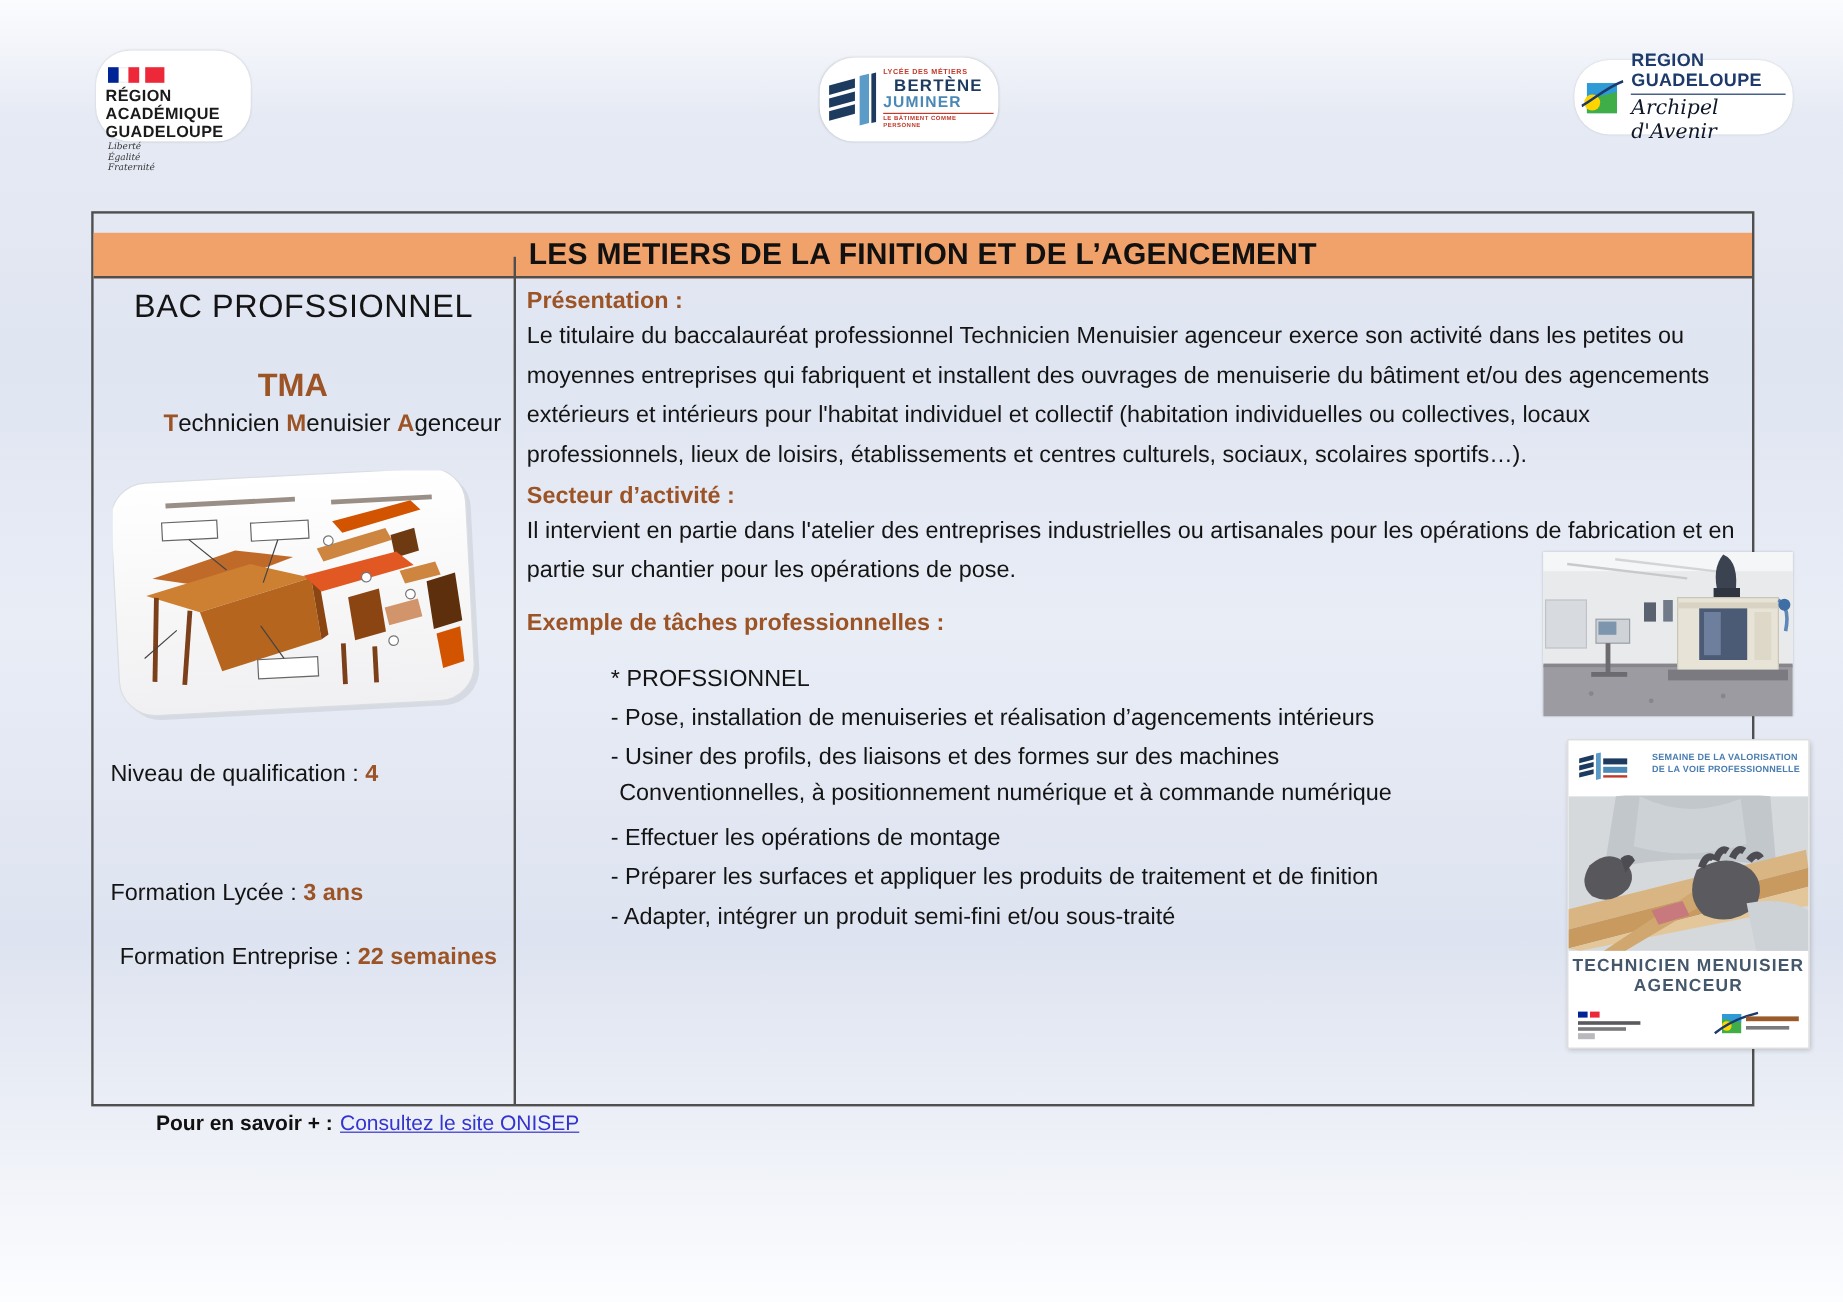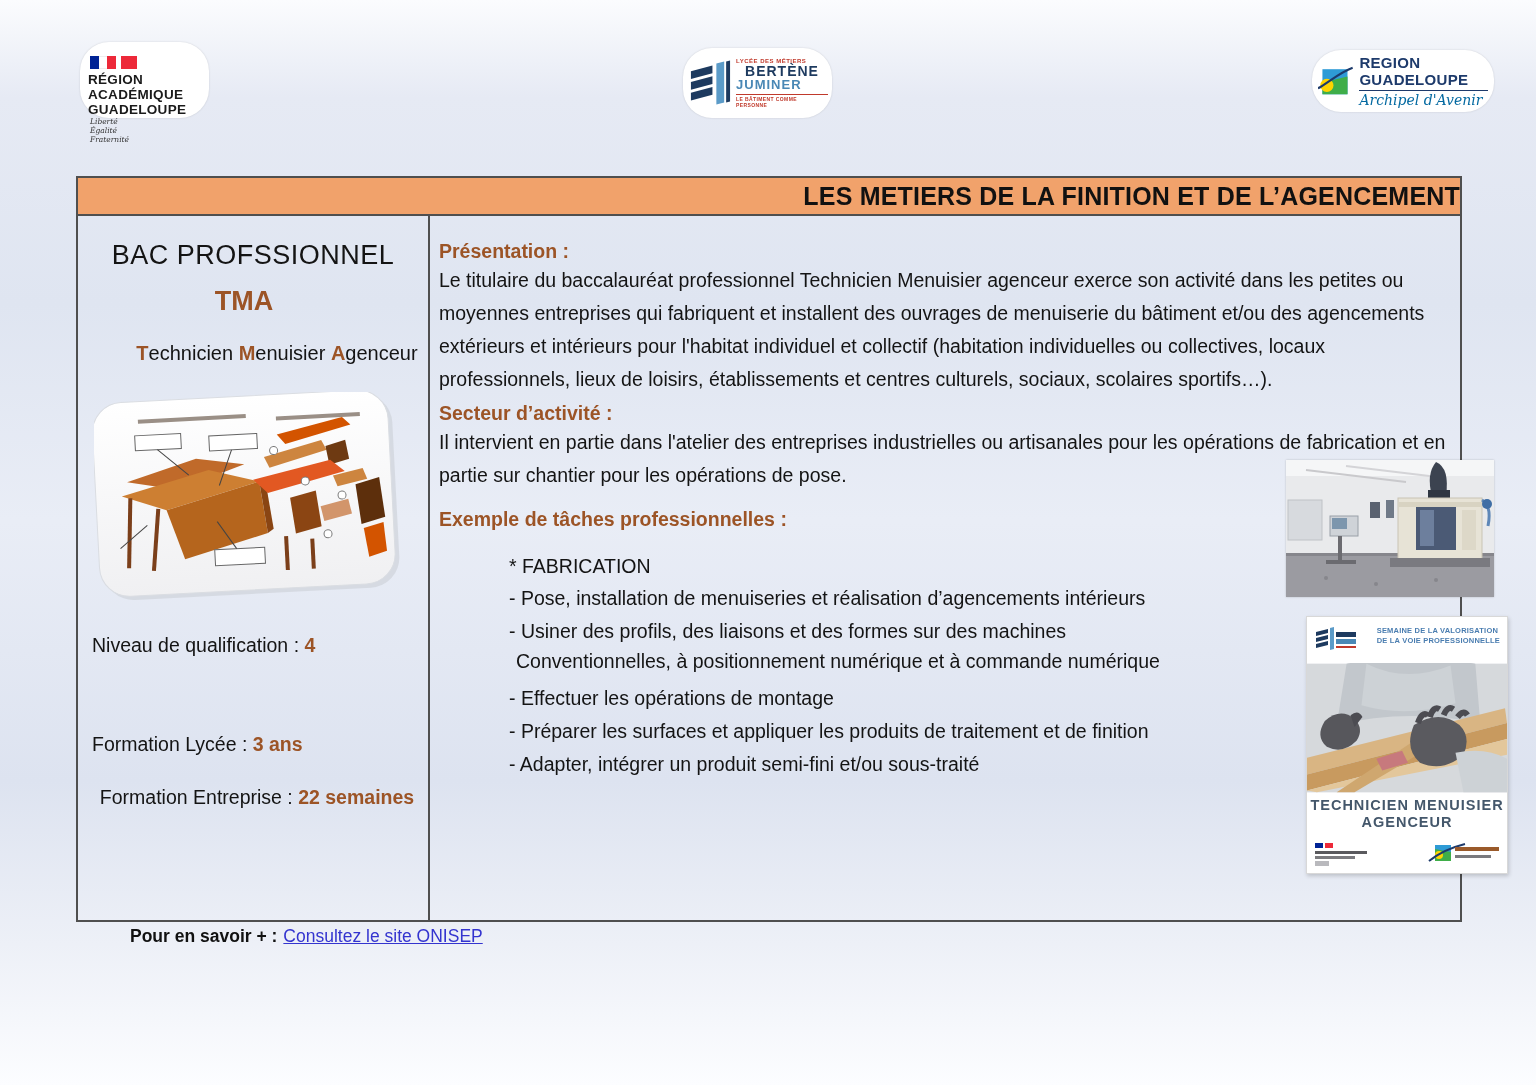--- a/index.html
+++ b/index.html
@@ -18,29 +18,29 @@
   .motto{font-family:"DejaVu Serif",serif;font-style:italic;font-size:7.5px;color:#333;line-height:9px;margin-left:2px;}
   .logo-lycee{left:683px;top:48px;width:149px;height:70px;display:flex;align-items:center;padding:4px;box-sizing:border-box;}
   .lycee-text{margin-left:4px;}
   .lycee-top{color:#c0392b;font-size:6px;font-weight:bold;letter-spacing:.5px;}
   .lycee-n1{color:#1d3a5f;font-weight:bold;font-size:14px;letter-spacing:1px;line-height:14px;text-align:center;}
   .lycee-n2{color:#4a88b5;font-weight:bold;font-size:13px;letter-spacing:1px;line-height:13px;}
   .lycee-tag{color:#c0392b;font-size:5px;font-weight:bold;letter-spacing:.4px;margin-top:3px;border-top:1px solid #c0392b;padding-top:1px;}
   .logo-region{left:1312px;top:50px;width:182px;height:62px;display:flex;align-items:center;padding:4px 6px;box-sizing:border-box;}
   .region-text{margin-left:6px;}
   .region-name{color:#1d3a6b;font-weight:bold;font-size:15px;letter-spacing:.3px;border-bottom:1.5px solid #1d3a6b;padding-bottom:2px;}
-  .region-slogan{font-family:"DejaVu Serif",serif;font-style:italic;font-size:14px;color:#0369a1;margin-top:1px;}
+  .region-slogan{font-family:"DejaVu Serif",serif;font-style:italic;font-size:17px;color:#0f172a;margin-top:1px;}
   
   .sheet{position:absolute;left:76px;top:176px;width:1386px;height:746px;border:2px solid #4f4f4f;box-sizing:border-box;}
-  .sheet-header{height:36px;background:#f1a26b;border-bottom:2px solid #4f4f4f;display:flex;align-items:center;justify-content:flex-end;}
+  .sheet-header{height:36px;background:#f1a26b;border-bottom:2px solid #4f4f4f;display:flex;align-items:center;justify-content:center;margin-top:16px;}
   .sheet-title{font-size:25px;font-weight:bold;color:#111;letter-spacing:.2px;}
   .col-divider{position:absolute;left:350px;top:36px;bottom:0;width:2px;background:#4f4f4f;}
   
   .diploma{position:absolute;left:0;top:62px;width:350px;text-align:center;font-size:27px;color:#141414;letter-spacing:.5px;}
-  .acronym{position:absolute;left:0;top:108px;width:332px;text-align:center;font-size:27px;font-weight:bold;color:#9c5426;}
+  .acronym{position:absolute;left:0;top:128px;width:332px;text-align:center;font-size:27px;font-weight:bold;color:#9c5426;}
   .fullname{position:absolute;left:0;top:164px;width:398px;text-align:center;font-size:20px;color:#141414;}
   .fullname .cap{font-weight:bold;color:#9c5426;}
   .furniture{position:absolute;left:16px;top:214px;width:308px;height:210px;}
   .info-line{position:absolute;left:14px;width:330px;font-size:19.5px;color:#141414;}
   .info-line .val{font-weight:bold;color:#9c5426;}
   .info-line .val.dark{color:#141414;}
   .il-0{top:456px;}.il-1{top:506px;}.il-2{top:555px;}.il-3{top:608px;text-align:center;}
   
   .rcol{position:absolute;left:352px;top:36px;right:0;bottom:0;}
   .heading{position:absolute;left:9px;font-size:19.5px;font-weight:bold;color:#9c5426;}
@@ -177,21 +177,21 @@
     <div class="info-line il-3"><span>Formation Entreprise : </span><span class="val">22 semaines</span></div>
 
     <div class="rcol">
       <div class="heading h-pres">Présentation :</div>
       <div class="para p-pres">Le titulaire du baccalauréat professionnel Technicien Menuisier agenceur exerce son activité dans les petites ou moyennes entreprises qui fabriquent et installent des ouvrages de menuiserie du bâtiment et/ou des agencements extérieurs et intérieurs pour l'habitat individuel et collectif (habitation individuelles ou collectives, locaux professionnels, lieux de loisirs, établissements et centres culturels, sociaux, scolaires sportifs…).</div>
       <div class="heading h-sect">Secteur d’activité :</div>
       <div class="para p-sect">Il intervient en partie dans l'atelier des entreprises industrielles ou artisanales pour les opérations de fabrication et en partie sur chantier pour les opérations de pose.</div>
       <div class="heading h-tach">Exemple de tâches professionnelles :</div>
 
       <div class="tasks">
-        <div class="task first">* FABRICATION</div>
+        <div class="task first">* PROFSSIONNEL</div>
         <div class="task">- Pose, installation de menuiseries et réalisation d’agencements intérieurs</div>
         <div class="task">- Usiner des profils, des liaisons et des formes sur des machines</div>
         <div class="task cont">Conventionnelles, à positionnement numérique et à commande numérique</div>
         <div class="task">- Effectuer les opérations de montage</div>
         <div class="task">- Préparer les surfaces et appliquer les produits de traitement et de finition</div>
         <div class="task">- Adapter, intégrer un produit semi-fini et/ou sous-traité</div>
       </div>
 
       <svg class="workshop" viewBox="0 0 208 137">
         <rect x="0" y="0" width="208" height="95" fill="#e9eaec"></rect>

